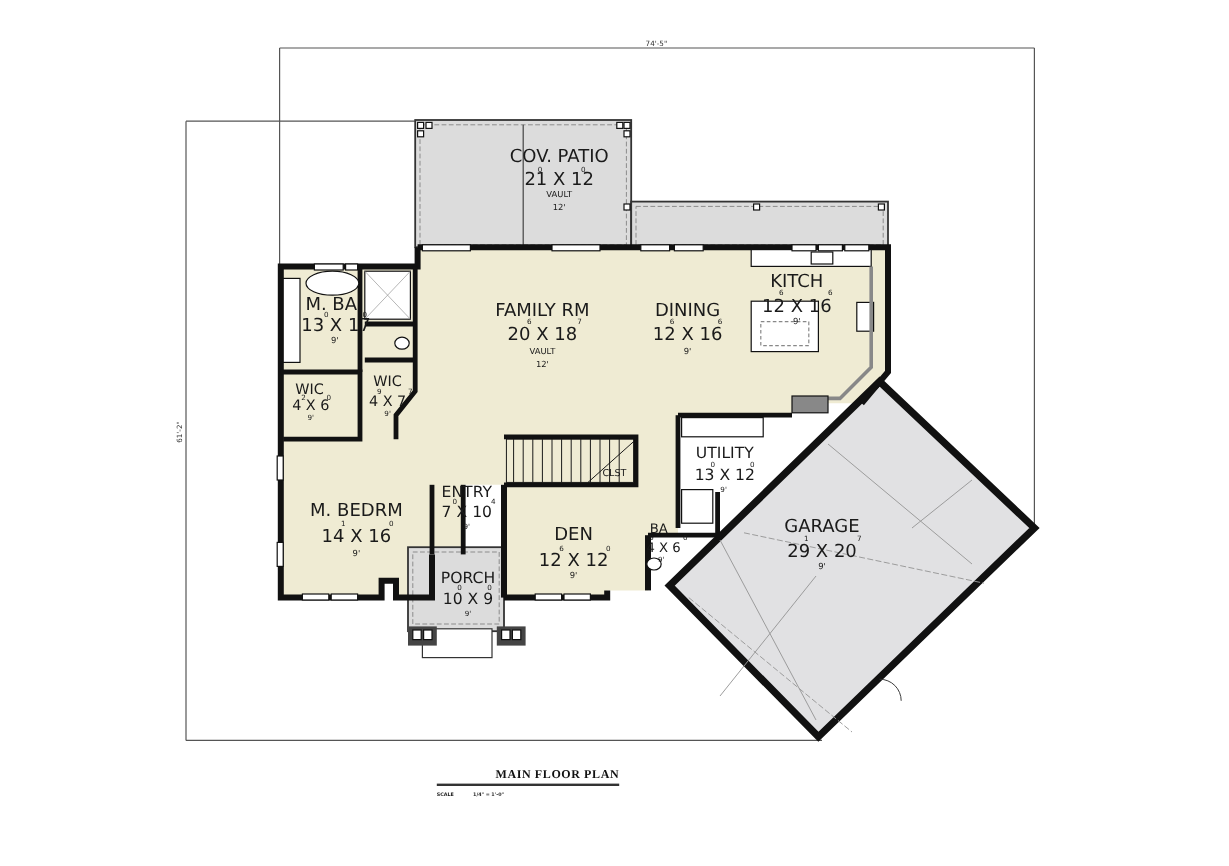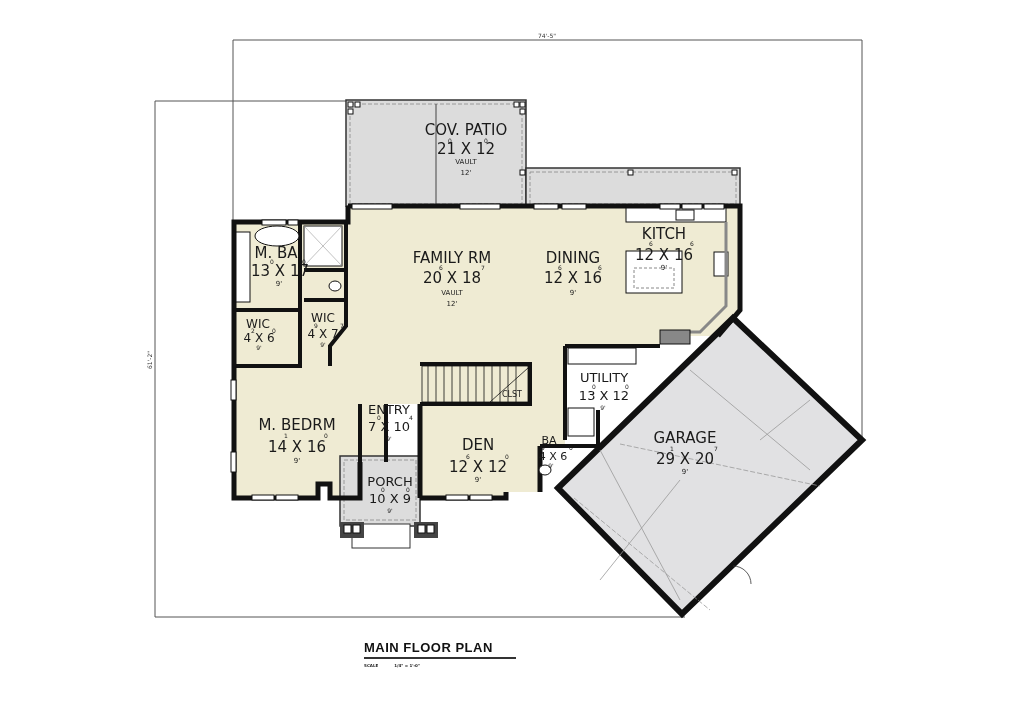--- a/index.html
+++ b/index.html
@@ -5,21 +5,21 @@
   html, body { margin:0; padding:0; background:#ffffff; }
   body { width:1024px; height:722px; position:relative; overflow:hidden; font-family:"DejaVu Sans", sans-serif; }
   #plan { position:absolute; left:0; top:0; width:1024px; height:722px; }
   .lbl { font-family:"DejaVu Sans", sans-serif; fill:#1a1a1a; text-anchor:middle; }
   .room-name { font-size:15px; }
   .room-dim { font-size:15px; }
   .room-small { font-size:7px; }
   .room-tiny { font-size:6px; }
   .dim-text { font-size:6px; fill:#333; }
   .title-block { position:absolute; left:364px; top:640px; }
-  .title { font-family:Liberation Sans, sans-serif; font-weight:bold; font-size:13px; letter-spacing:0.5px; color:#111; }
+  .title { font-family:Liberation Serif, serif; font-weight:bold; font-size:10px; letter-spacing:0.5px; color:#111;text-align:right; }
   .title-rule { width:152px; height:2px; background:#333; margin-top:2px; }
   .scale-row { font-family:"DejaVu Sans", sans-serif; font-size:4px; color:#222; margin-top:4px; display:flex; gap:16px; font-weight:bold; }
 </style>
 </head>
 <body>
 
 <svg id="plan" viewBox="0 0 1024 722" xmlns="http://www.w3.org/2000/svg">
 
   <g stroke="#555" stroke-width="1" fill="none">
     <line x1="233" y1="40" x2="862" y2="40"></line>

